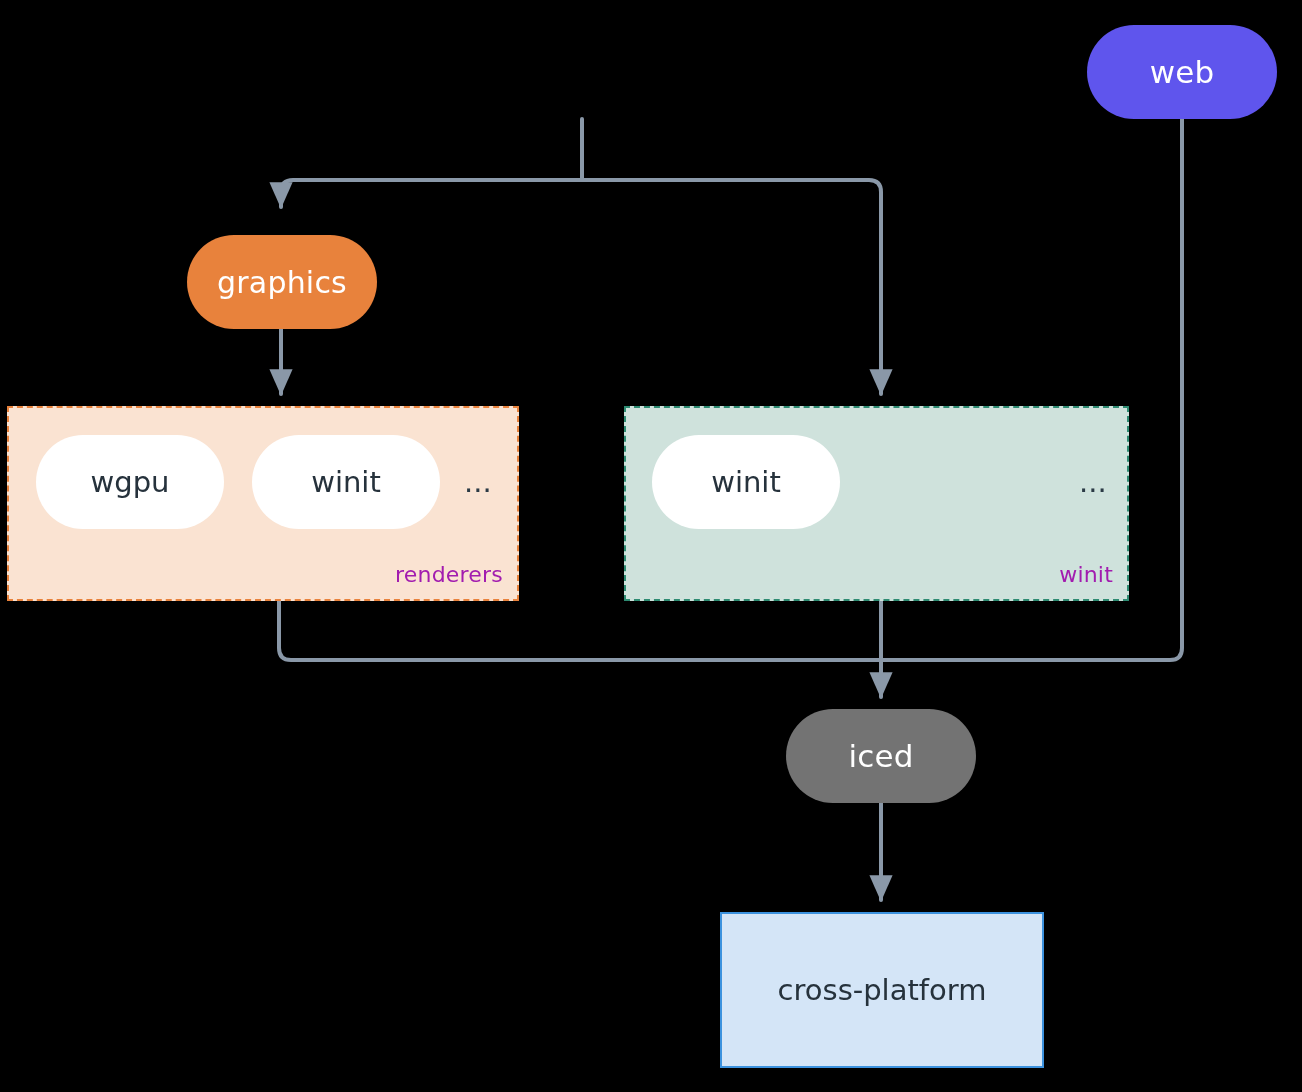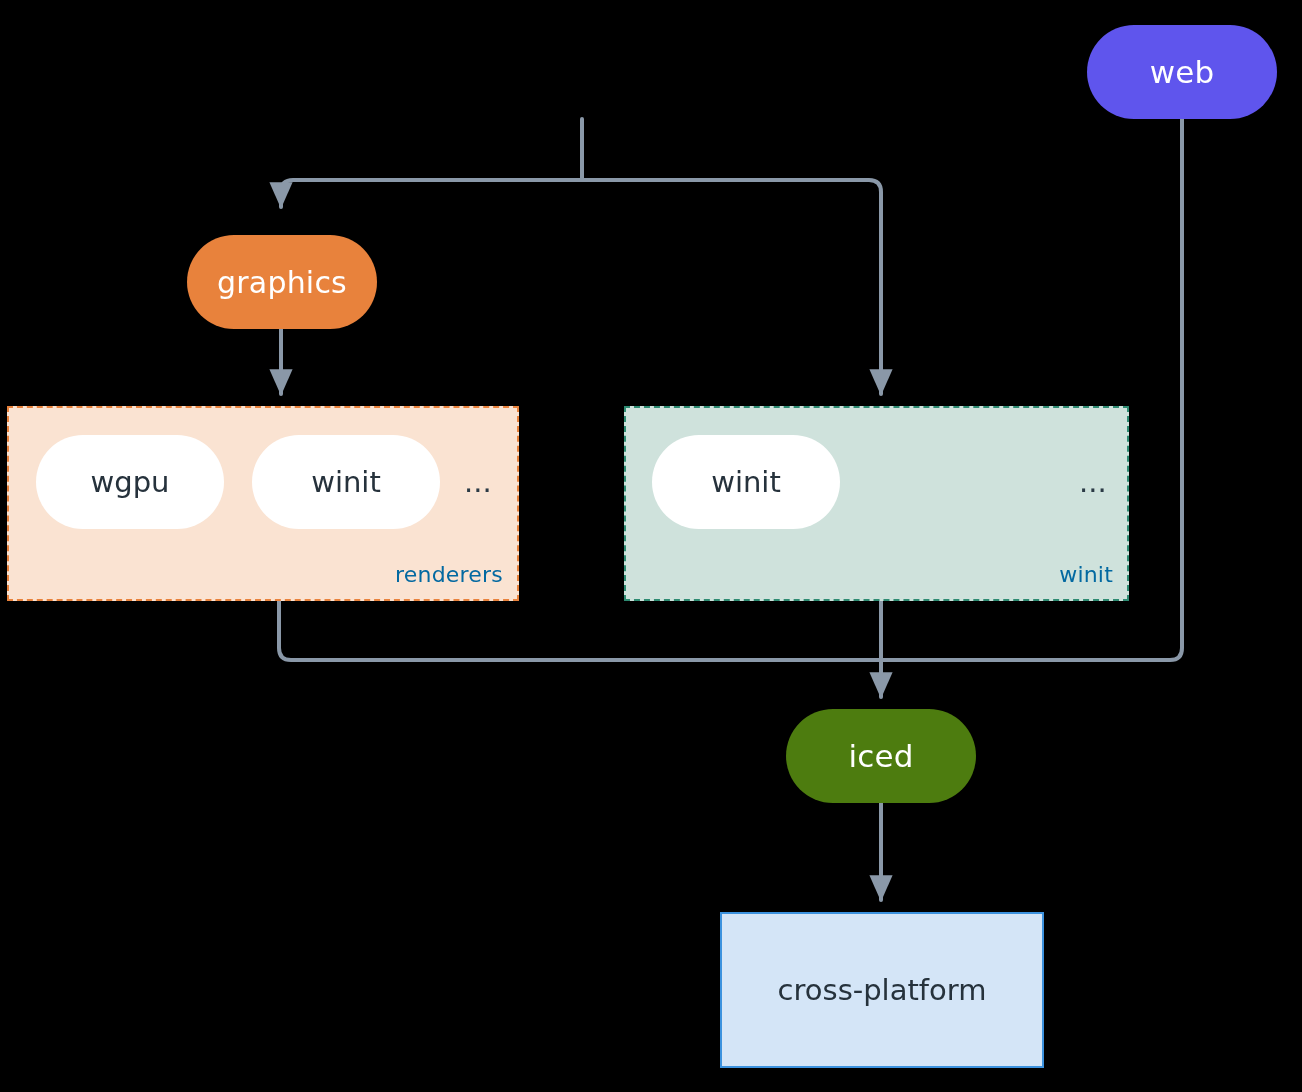--- a/index.html
+++ b/index.html
@@ -62,21 +62,21 @@
   }
   .node-graphics {
     left: 187px;  top: 235px;
     width: 190px; height: 94px;
     background: #E8823C;
     font-size: 30px;
   }
   .node-iced {
     left: 786px;  top: 709px;
     width: 190px; height: 94px;
-    background: #4d7c0f;
+    background: #737373;
     font-size: 31px;
   }
 
   
   .group {
     position: absolute;
     box-sizing: border-box;
     border-style: dashed;
     border-width: 2px;
   }
@@ -90,21 +90,21 @@
     left: 624px; top: 406px;
     width: 505px; height: 195px;
     background: #CFE2DC;
     border-color: #2E8B72;
   }
   .group-label {
     position: absolute;
     right: 14px;
     bottom: 12px;
     font-size: 22px;
-    color: #0369a1;
+    color: #a21caf;
     letter-spacing: 0.2px;
   }
 
   
   .chip {
     position: absolute;
     box-sizing: border-box;
     display: flex;
     align-items: center;
     justify-content: center;

